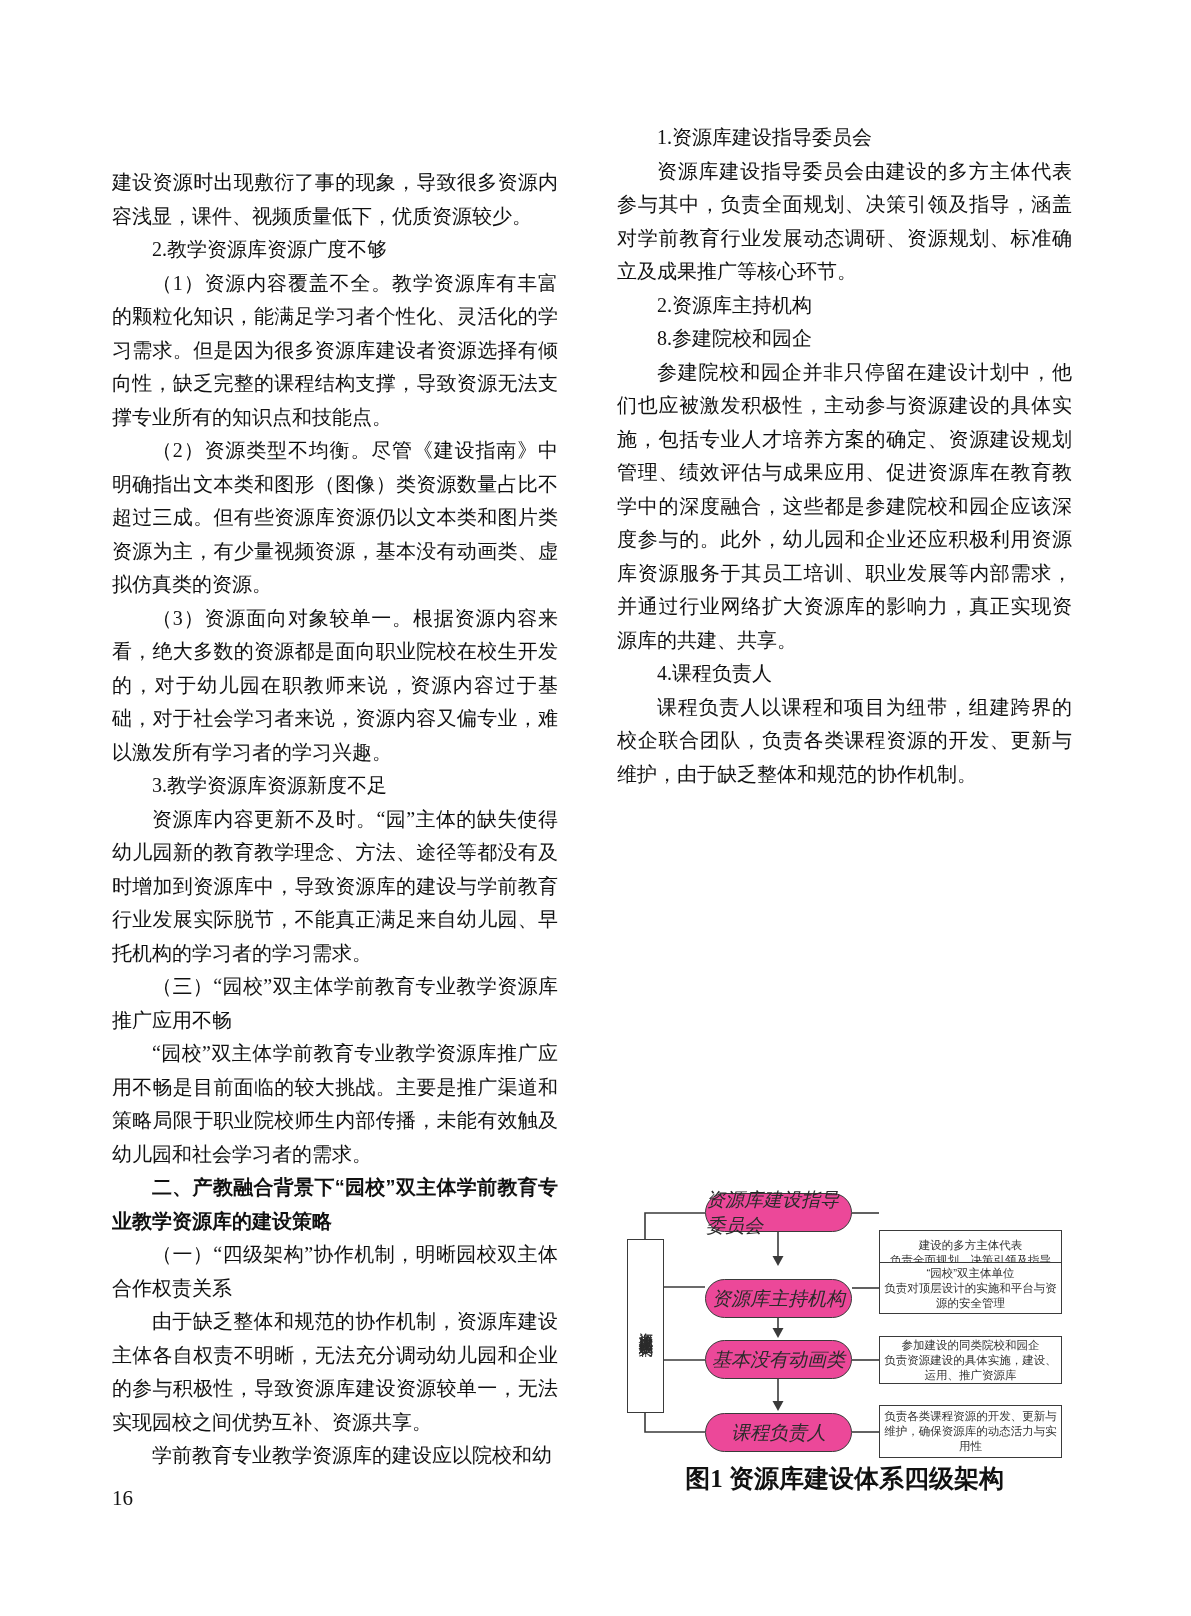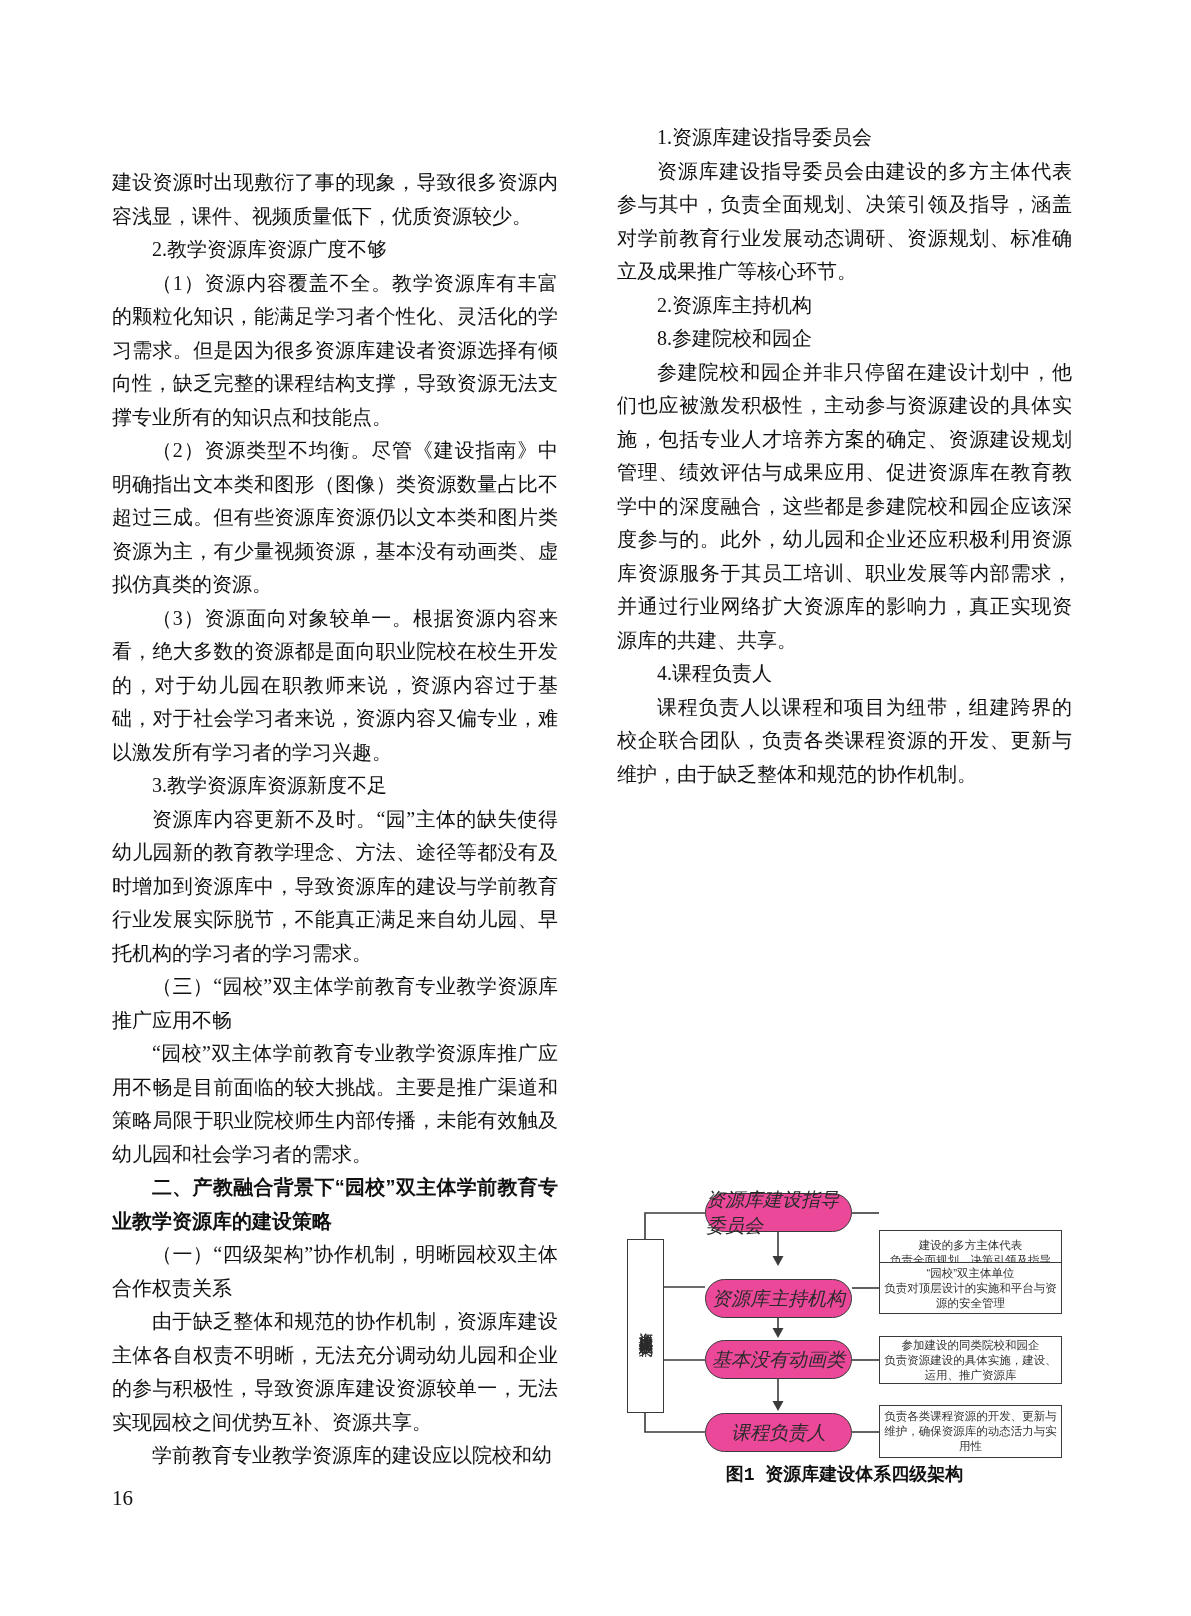--- a/index.html
+++ b/index.html
@@ -57,22 +57,22 @@
     display:flex;align-items:center;justify-content:center;
     text-align:center;font-size:11.5px;line-height:15px;
     white-space:pre-line;padding:2px 3px;background:#fff;color:#333;
   }
   .descrect.r1{top:40px;height:46px;margin-top:40px;}
   .descrect.r2{top:112px;height:52px;}
   .descrect.r3{top:186px;height:48px;}
   .descrect.r4{top:255px;height:53px;}
   .fig-caption{
     position:absolute;left:617px;top:1462px;width:455px;
-    text-align:center;font-size:18px;font-weight:bold;
-    font-family:Liberation Mono, monospace;color:#111;
+    text-align:center;font-size:25px;font-weight:bold;
+    font-family:Liberation Serif, serif;color:#111;
   }
   .pageno{
     position:absolute;left:112px;top:1486px;
     font-size:21px;font-family:"Liberation Serif","DejaVu Serif",serif;
   }
 </style>
 </head>
 <body>
 
 <div class="page">

